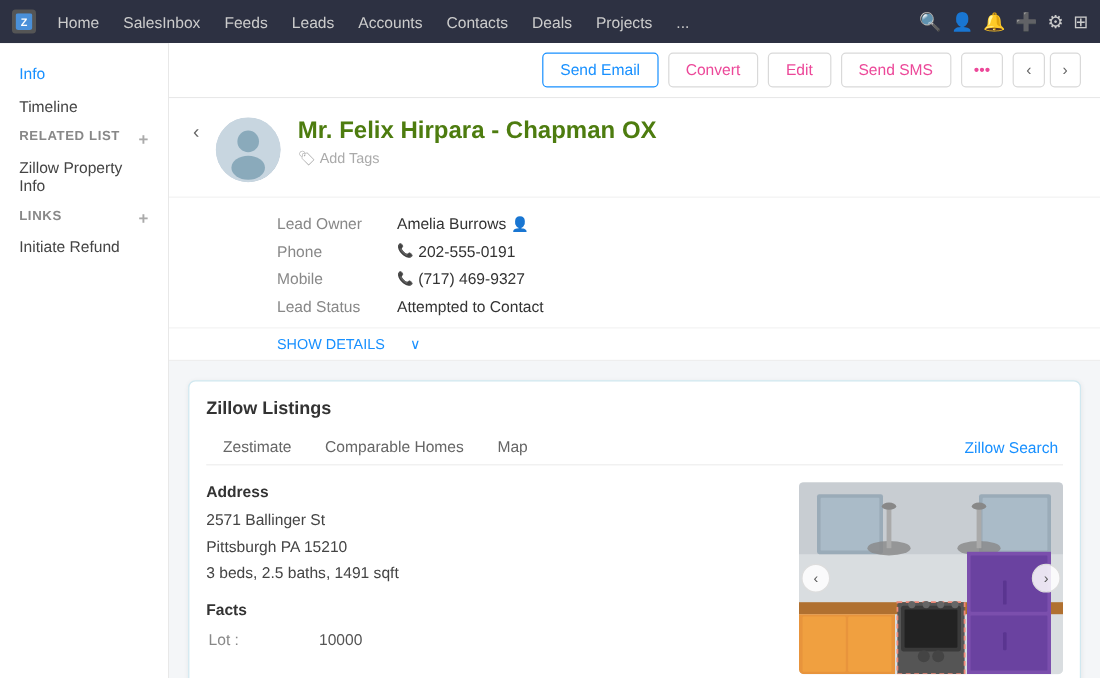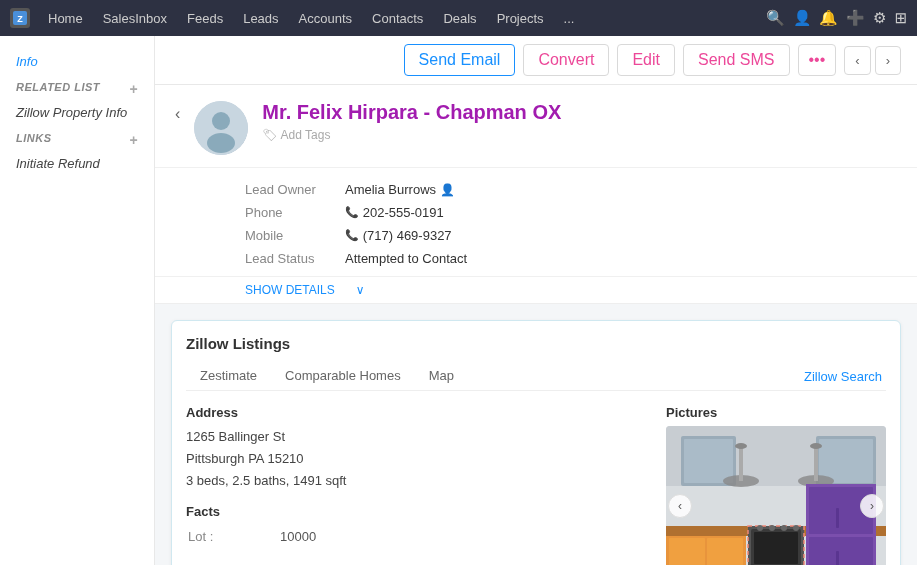--- a/index.html
+++ b/index.html
@@ -33,27 +33,26 @@
     }
     .topnav-spacer { flex: 1; }
     .topnav-icons { display: flex; gap: 8px; align-items: center; }
     .topnav-icon { color: #ccc; cursor: pointer; font-size: 15px; }
 
     
     .layout { display: flex; height: calc(565px - 36px); }
 
     
     .sidebar {
-      width: 155px;
+      width: 141px;
       background: #fff;
       border-right: 1px solid #e8e8e8;
       padding: 12px 0;
       flex-shrink: 0;
       overflow-y: auto;
-      font-style: italic;
     }
     .sidebar-section-title {
       font-size: 11px;
       font-weight: 600;
       color: #888;
       padding: 6px 16px 2px;
       text-transform: uppercase;
       letter-spacing: 0.5px;
       display: flex;
       justify-content: space-between;
@@ -82,21 +81,21 @@
       border-bottom: 1px solid #e8e8e8;
       padding: 8px 16px;
       display: flex;
       align-items: center;
       justify-content: flex-end;
       gap: 8px;
     }
     .btn {
       padding: 6px 14px;
       border-radius: 4px;
-      font-size: 16px;
+      font-size: 13px;
       cursor: pointer;
       border: 1px solid #d9d9d9;
       background: #fff;
       color: #333;
     }
     .btn-primary { background: #fff; color: #1890ff; border-color: #1890ff; }
     .btn-default { background: #fff; color: #ec4899; border-color: #d9d9d9; }
     .btn-more { padding: 6px 10px; }
     .nav-arrows { display: flex; gap: 4px; }
     .nav-arrow { padding: 6px 10px; border: 1px solid #d9d9d9; border-radius: 4px; cursor: pointer; font-size: 13px; background: #fff; color: #666; }
@@ -121,21 +120,21 @@
       overflow: hidden;
       flex-shrink: 0;
     }
     .avatar-inner {
       width: 54px; height: 54px;
       border-radius: 50%;
       background: linear-gradient(135deg, #c8d6e0 60%, #a0b4c0 100%);
       display: flex; align-items: center; justify-content: center;
       font-size: 20px;
     }
-    .profile-name { font-size: 20px; font-weight: 600; color: #a21caf; margin-bottom: 4px; }
+    .profile-name { font-size: 20px; font-weight: 600; color: #4d7c0f; margin-bottom: 4px; }
     .add-tags { color: #aaa; font-size: 12px; cursor: pointer; display: flex; align-items: center; gap: 3px; }
     .add-tags span { color: #aaa; }
 
     
     .fields-area {
       background: #fff;
       padding: 10px 20px 6px 90px;
       border-bottom: 1px solid #f0f0f0;
     }
     .field-row {
@@ -251,20 +250,21 @@
     <span class="topnav-icon">➕</span>
     <span class="topnav-icon">⚙</span>
     <span class="topnav-icon">⊞</span>
   </div>
 </div>
 
 <div class="layout">
 
   <div class="sidebar">
     <div class="sidebar-item active">Info</div>
+    <div class="sidebar-item">Timeline</div>
 
     <div class="sidebar-section-title">
       <span>RELATED LIST</span>
       <span class="plus">+</span>
     </div>
     <div class="sidebar-item">Zillow Property Info</div>
 
     <div class="sidebar-section-title">
       <span>LINKS</span>
       <span class="plus">+</span>
@@ -348,38 +348,37 @@
           <div class="zillow-tab">Map</div>
           <div class="zillow-tab-spacer"></div>
           <div class="zillow-search-link">Zillow Search</div>
         </div>
 
         <div class="zillow-body">
 
           <div class="zillow-left">
             <div class="section-heading">Address</div>
             <div class="address-text">
-              <span>1265 Ballinger St</span><br>
+              <span>2571 Ballinger St</span><br>
               <span>Pittsburgh PA 15210</span><br>
               <span>3 beds, 2.5 baths, 1491 sqft</span>
             </div>
             <div class="section-heading">Facts</div>
             <table class="facts-table">
               <tbody>
                   <tr>
                 <td>Lot :</td>
                 <td>10000</td>
               </tr>
 
             </tbody>
               </table>
           </div>
 
           <div class="zillow-right">
-            <div class="section-heading">Pictures</div>
             <div class="kitchen-img-wrap">
               <button class="carousel-btn left">‹</button>
 
               <svg viewBox="0 0 220 160" class="kitchen-svg">
 
                 <rect width="220" height="160" fill="#d9dde0"></rect>
 
                 <rect x="0" y="0" width="220" height="60" fill="#c8cdd2"></rect>
 
                 <rect x="15" y="10" width="55" height="50" fill="#9aabb8" rx="2"></rect>

